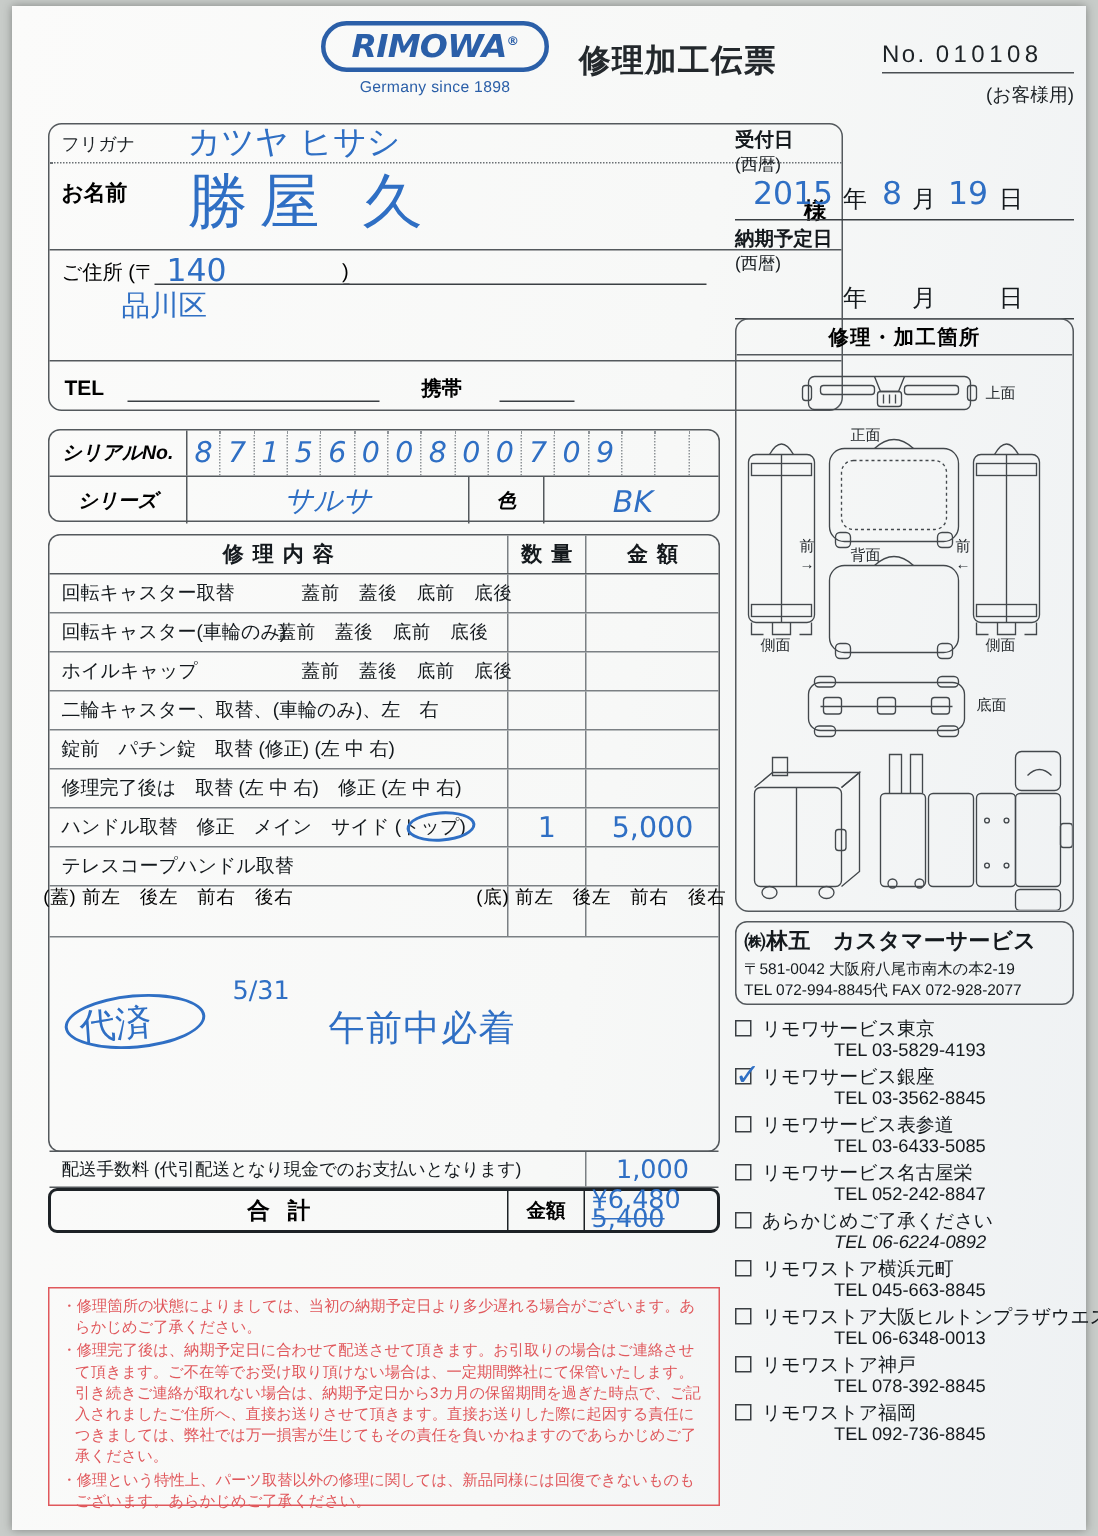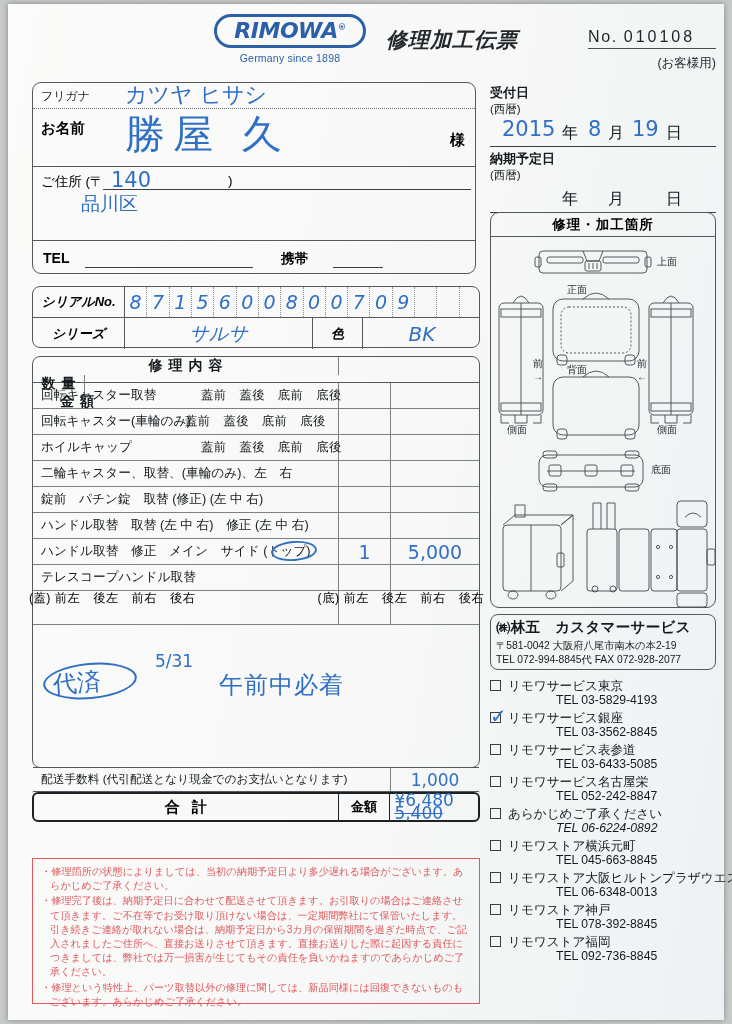--- a/index.html
+++ b/index.html
@@ -29,30 +29,30 @@
   }
   .logo-text {
     font-family:"DejaVu Sans", sans-serif;
     font-weight:bold; font-size:21px; letter-spacing:-0.5px;
     color:#2b5fa8; font-style:italic; transform:scaleX(1.05);
   }
   .logo-reg { font-size:8px; vertical-align:super; font-style:normal;}
   .logo-sub { font-size:10.5px; color:#2b5fa8; margin-top:4px; letter-spacing:.2px;}
   .doc-title {
     position:absolute; left:378px; top:22px;
-    font-size:21px; font-weight:bold; color:#23282c; letter-spacing:1px;font-style:italic;
+    font-size:21px; font-weight:bold; color:#23282c; letter-spacing:1px;
   }
   .no-block { position:absolute; left:580px; top:24px; width:128px; }
   .no-line { font-size:16px; color:#1d2226; border-bottom:1.4px solid #4a4f53; padding-bottom:2px; letter-spacing:1.6px;}
   .no-line .num { letter-spacing:3px; }
   .no-sub { font-size:12.5px; color:#1d2226; text-align:right; margin-top:6px; }
 
   
   .cust-box {
-    position:absolute; left:24px; top:78px; width:444px; height:192px;
+    position:absolute; left:24px; top:78px; width:530px; height:192px;
     border:1.6px solid #54595d; border-radius:9px; background:transparent;
   }
   .furigana-row { position:absolute; left:0; top:0; width:100%; height:26px;
     border-bottom:1.5px dotted #6b7074; }
   .lbl { font-size:12.5px; color:#1b2024; }
   .furigana-lbl { position:absolute; left:8px; top:5px; font-size:12px;}
   .furigana-val { position:absolute; left:92px; top:-3px; font-size:22px; }
   .name-row { position:absolute; left:0; top:26px; width:100%; height:58px;
     border-bottom:1.2px solid #54595d; }
   .name-lbl { position:absolute; left:8px; top:10px; font-size:14.5px; font-weight:bold;}
@@ -90,21 +90,21 @@
     border-right:1.2px solid #54595d;}
   .color-lbl { position:absolute; left:280px; top:0; width:50px; height:100%;
     display:flex; align-items:center; justify-content:center; font-size:13px; font-weight:bold;
     border-right:1.2px solid #54595d;}
   .color-val { position:absolute; left:330px; top:0; width:118px; height:100%;
     display:flex; align-items:center; justify-content:center; font-size:20px;}
 
   
   .rep-box { position:absolute; left:24px; top:352px; width:448px; height:412px;
     border:1.5px solid #54595d; border-radius:8px; }
-  .rep-head { display:flex; height:26px; border-bottom:1.3px solid #54595d;flex-direction:column; }
+  .rep-head { display:flex; height:26px; border-bottom:1.3px solid #54595d; }
   .rep-row  { display:flex; border-bottom:1.1px solid #7b8084; }
   .c-desc { width:306px; border-right:1.1px solid #7b8084; position:relative;
             display:flex; align-items:center; }
   .c-qty  { width:52px; border-right:1.1px solid #7b8084; display:flex;
             align-items:center; justify-content:center; }
   .c-amt  { width:88px; display:flex; align-items:center; justify-content:center; }
   .rep-head .c-desc, .rep-head .c-qty, .rep-head .c-amt {
     justify-content:center; font-size:14px; font-weight:bold; letter-spacing:6px;
     text-indent:6px; color:#14191d;
   }
@@ -320,21 +320,21 @@
         </div>
         <div class="rep-row" style="height: 26px;">
           <div class="c-desc">
             <span class="desc-main">錠前　パチン錠　取替 (修正) (左 中 右)</span>
           </div>
           <div class="c-qty ink qty-ink"></div>
           <div class="c-amt ink amt-ink"></div>
         </div>
         <div class="rep-row" style="height: 26px;">
           <div class="c-desc">
-            <span class="desc-main">ハンドル取替　取替 (左 中 右)　修正 (左 中 右)</span>
+            <span class="desc-main">修理完了後は　取替 (左 中 右)　修正 (左 中 右)</span>
           </div>
           <div class="c-qty ink qty-ink"></div>
           <div class="c-amt ink amt-ink"></div>
         </div>
         <div class="rep-row" style="height: 26px;">
           <div class="c-desc">
             <span class="desc-main">ハンドル取替　修正　メイン　サイド (トップ)</span>
             <span class="circle-mark"></span>
           </div>
           <div class="c-qty ink qty-ink">1</div>

